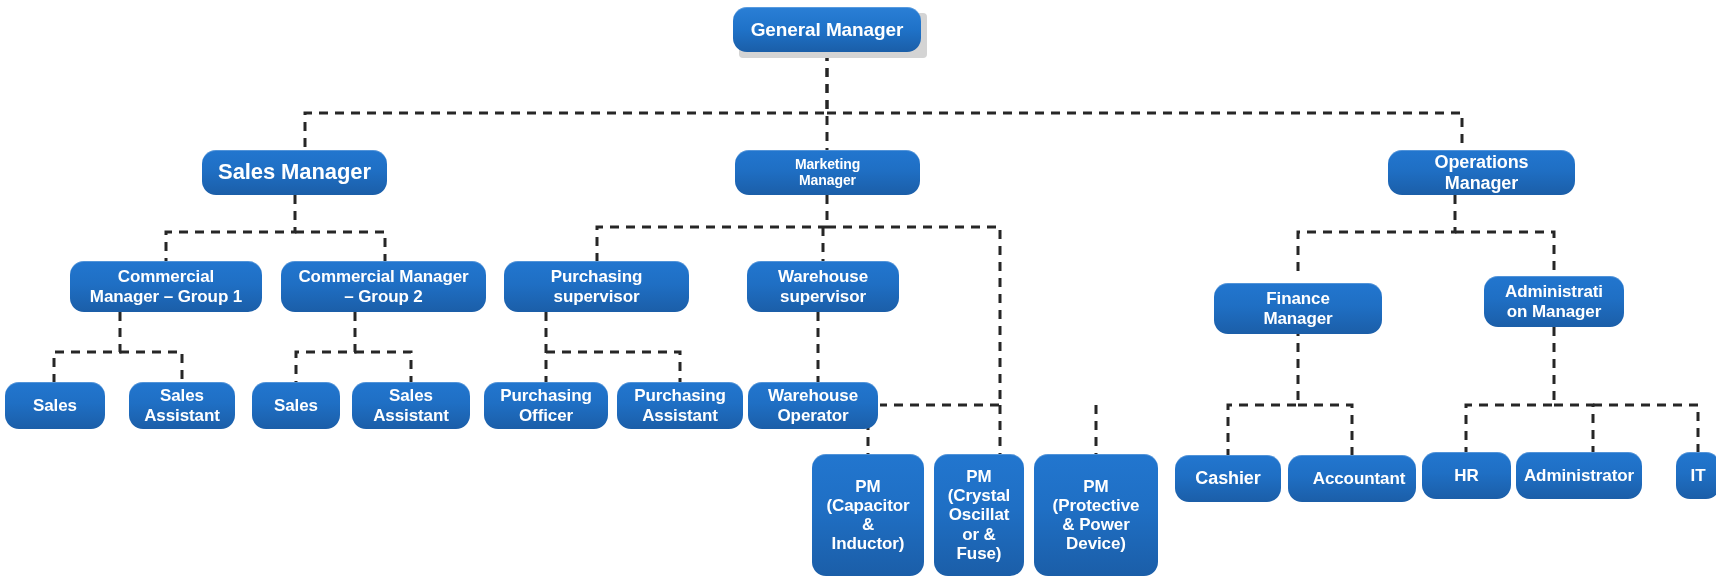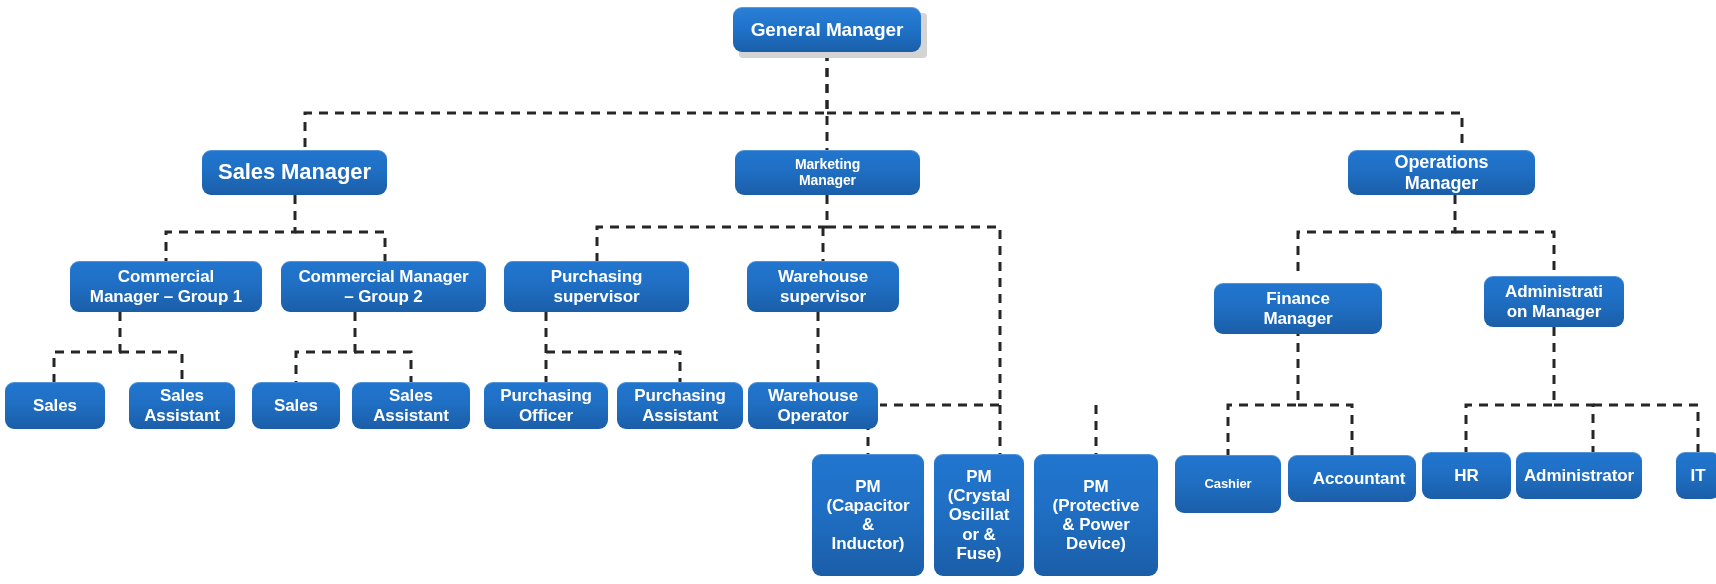--- a/index.html
+++ b/index.html
@@ -26,21 +26,21 @@
   .node {
     position: absolute;
     box-sizing: border-box;
     display: flex;
     align-items: center;
     justify-content: center;
     text-align: center;
     color: #ffffff;
     font-weight: bold;
     line-height: 1.13;
-    border-radius: 9px;
+    border-radius: 14px;
     background: linear-gradient(180deg, #2276cf 0%, #1f6fc4 45%, #1b5ea8 100%);
     box-shadow: 0 1px 0 rgba(255,255,255,0.22) inset;
     letter-spacing: -0.1px;
     padding: 2px 4px;
     z-index: 2;
     overflow: hidden;
   }
   .node .label {
     display: block;
     width: 100%;
@@ -92,21 +92,21 @@
 <div class="node root" style="left: 733px; top: 7px; width: 188px; height: 45px; font-size: 19px;">
       <span class="label">General Manager</span>
     </div>
     <div class="node" style="left: 202px; top: 150px; width: 185px; height: 45px; font-size: 22px;">
       <span class="label">Sales Manager</span>
     </div>
     <div class="node" style="left: 735px; top: 150px; width: 185px; height: 45px; font-size: 14px;">
       <span class="label">Marketing
 Manager</span>
     </div>
-    <div class="node" style="left: 1348px; top: 150px; width: 187px; height: 45px; font-size: 18px;">
+    <div class="node" style="left: 1388px; top: 150px; width: 187px; height: 45px; font-size: 18px;">
       <span class="label">Operations
 Manager</span>
     </div>
     <div class="node" style="left: 70px; top: 261px; width: 192px; height: 51px; font-size: 17px;">
       <span class="label">Commercial
 Manager – Group 1</span>
     </div>
     <div class="node" style="left: 281px; top: 261px; width: 205px; height: 51px; font-size: 17px;">
       <span class="label">Commercial Manager
 – Group 2</span>
@@ -165,21 +165,21 @@
 Oscillat
 or &amp;
 Fuse)</span>
     </div>
     <div class="node" style="left: 1034px; top: 454px; width: 124px; height: 122px; font-size: 17px;">
       <span class="label">PM
 (Protective
 &amp; Power
 Device)</span>
     </div>
-    <div class="node" style="left: 1175px; top: 455px; width: 106px; height: 58px; font-size: 13px;">
+    <div class="node" style="left: 1175px; top: 455px; width: 106px; height: 47px; font-size: 18px;">
       <span class="label">Cashier</span>
     </div>
     <div class="node" style="left: 1288px; top: 455px; width: 128px; height: 47px; font-size: 17px; padding-left: 18px;">
       <span class="label">Accountant</span>
     </div>
     <div class="node" style="left: 1422px; top: 452px; width: 89px; height: 47px; font-size: 17px;">
       <span class="label">HR</span>
     </div>
     <div class="node" style="left: 1516px; top: 452px; width: 126px; height: 47px; font-size: 17px;">
       <span class="label">Administrator</span>

